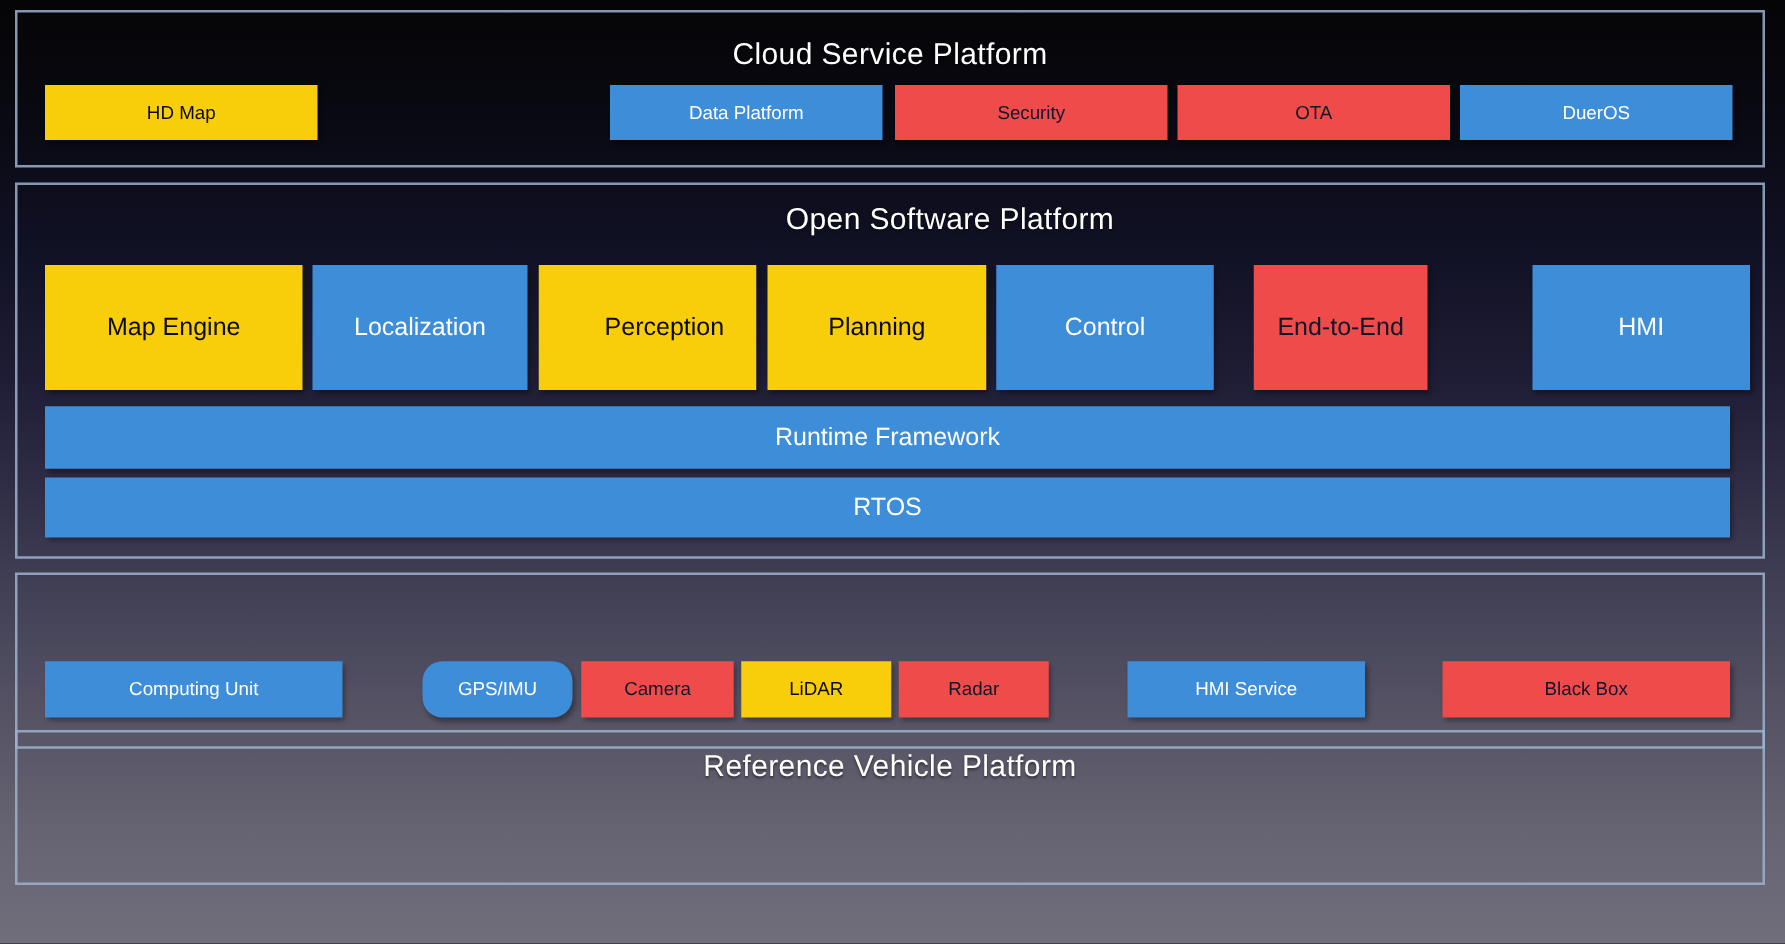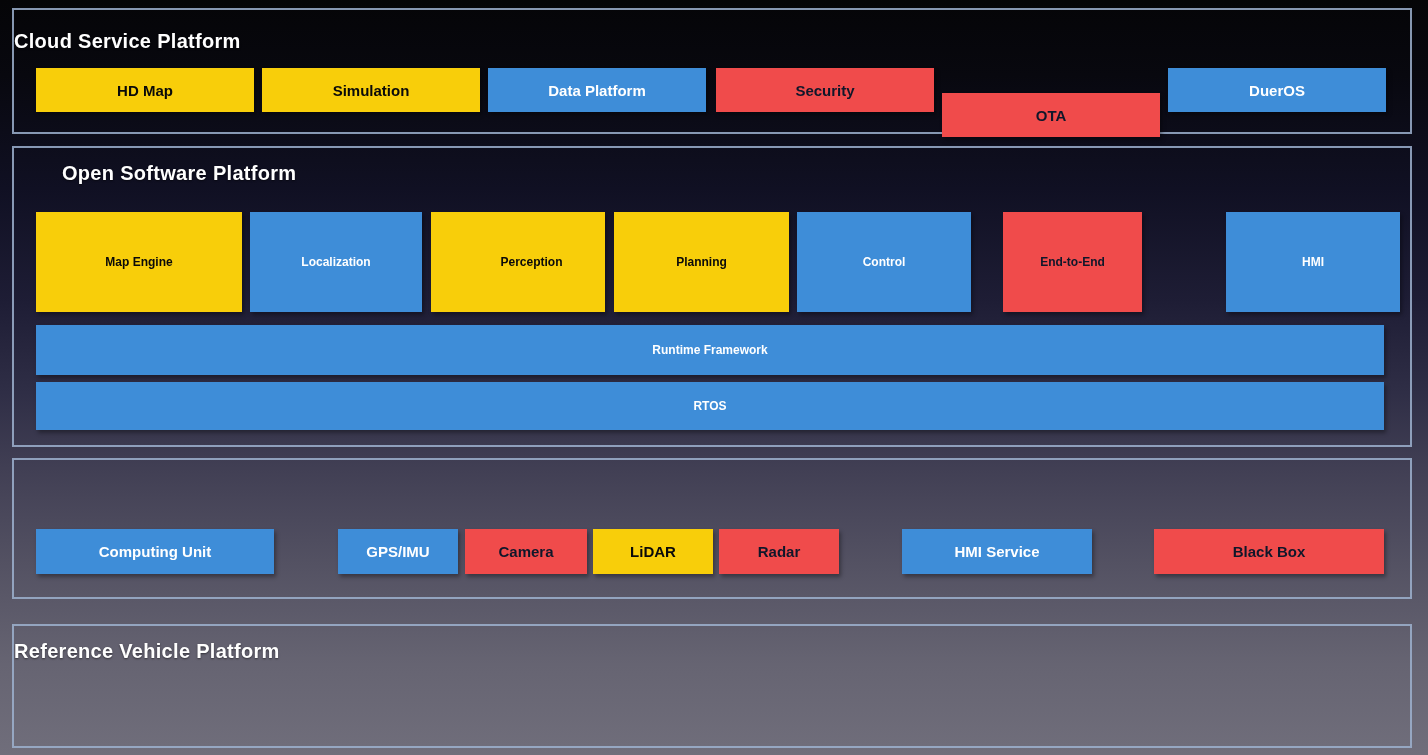--- a/index.html
+++ b/index.html
@@ -24,64 +24,61 @@
     position: absolute;
     left: 12px;
     width: 1400px;
     border: 2px solid rgba(158, 177, 207, 0.85);
     box-sizing: border-box;
   }
   .section-title {
     position: absolute;
     left: 0;
     width: 100%;
-    text-align: left;
+    text-align: center;
     color: #ffffff;
-    font-size: 20px;
-    font-weight: bold;
+    font-size: 24px;
+    font-weight: normal;
     letter-spacing: 0.3px;
     text-shadow: 0 1px 2px rgba(0,0,0,0.5);
   }
   .box {
     position: absolute;
     display: flex;
     align-items: center;
     justify-content: center;
-    font-weight: bold;
+    font-weight: normal;
     font-size: 15px;
     box-sizing: border-box;
     box-shadow: 2px 3px 4px rgba(0,0,0,0.35);
     text-align: center;
   }
-  .box.big { font-size: 12px; }
+  .box.big { font-size: 20px; }
   .box[data-color="yellow"] { background: #F8CE0A; color: #0a0a0a; }
   .box[data-color="blue"]   { background: #3E8DD8; color: #ffffff; }
   .box[data-color="red"]    { background: #F04B4B; color: #0f172a; }
   .box span { pointer-events: none; }
 </style>
 </head>
 <body>
 
 <div id="stage">
 
   <div class="section" style="top:8px; height:126px;">
     <div class="section-title" style="top:20px;">Cloud Service Platform</div>
     <div class="box" style="left:22px; top:58px; width:218px; height:44px;" data-color="yellow">
         <span>HD Map</span>
       </div>
-    <div class="box" style="left:248px; top:58px; width:218px; height:44px;" data-color="yellow">
-        <span>Simulation</span>
-      </div>
     <div class="box" style="left:474px; top:58px; width:218px; height:44px;" data-color="blue">
         <span>Data Platform</span>
       </div>
     <div class="box" style="left:702px; top:58px; width:218px; height:44px;" data-color="red">
         <span>Security</span>
       </div>
-    <div class="box" style="left:928px; top:58px; width:218px; height:44px;margin-top:25px;" data-color="red">
+    <div class="box" style="left:928px; top:58px; width:218px; height:44px;" data-color="red">
         <span>OTA</span>
       </div>
     <div class="box" style="left:1154px; top:58px; width:218px; height:44px;" data-color="blue">
         <span>DuerOS</span>
       </div>
   </div>
 
   <div class="section" style="top:146px; height:301px;">
     <div class="section-title" style="top:14px;padding-left:48px;">Open Software Platform</div>
     <div class="box big" style="left:22px; top:64px; width:206px; height:100px;" data-color="yellow">
@@ -110,37 +107,37 @@
       </div>
     <div class="box big" style="left:22px; top:234px; width:1348px; height:48px;" data-color="blue">
         <span>RTOS</span>
       </div>
   </div>
 
   <div class="section" style="top:458px; height:141px;">
     <div class="box" style="left:22px; top:69px; width:238px; height:45px;" data-color="blue">
         <span>Computing Unit</span>
       </div>
-    <div class="box" style="left:324px; top:69px; width:120px; height:45px;" data-color="blue">
+    <div class="box" style="left:324px; top:69px; width:120px; height:45px;border-radius:16px;" data-color="blue">
         <span>GPS/IMU</span>
       </div>
     <div class="box" style="left:451px; top:69px; width:122px; height:45px;" data-color="red">
         <span>Camera</span>
       </div>
     <div class="box" style="left:579px; top:69px; width:120px; height:45px;" data-color="yellow">
         <span>LiDAR</span>
       </div>
     <div class="box" style="left:705px; top:69px; width:120px; height:45px;" data-color="red">
         <span>Radar</span>
       </div>
     <div class="box" style="left:888px; top:69px; width:190px; height:45px;" data-color="blue">
         <span>HMI Service</span>
       </div>
     <div class="box" style="left:1140px; top:69px; width:230px; height:45px;" data-color="red">
         <span>Black Box</span>
       </div>
   </div>
 
-  <div class="section" style="top:624px; height:124px;">
+  <div class="section" style="top:584px; height:124px;">
     <div class="section-title" style="top:14px;">Reference Vehicle Platform</div>
   </div>
 
 </div>
 
 </body></html>

